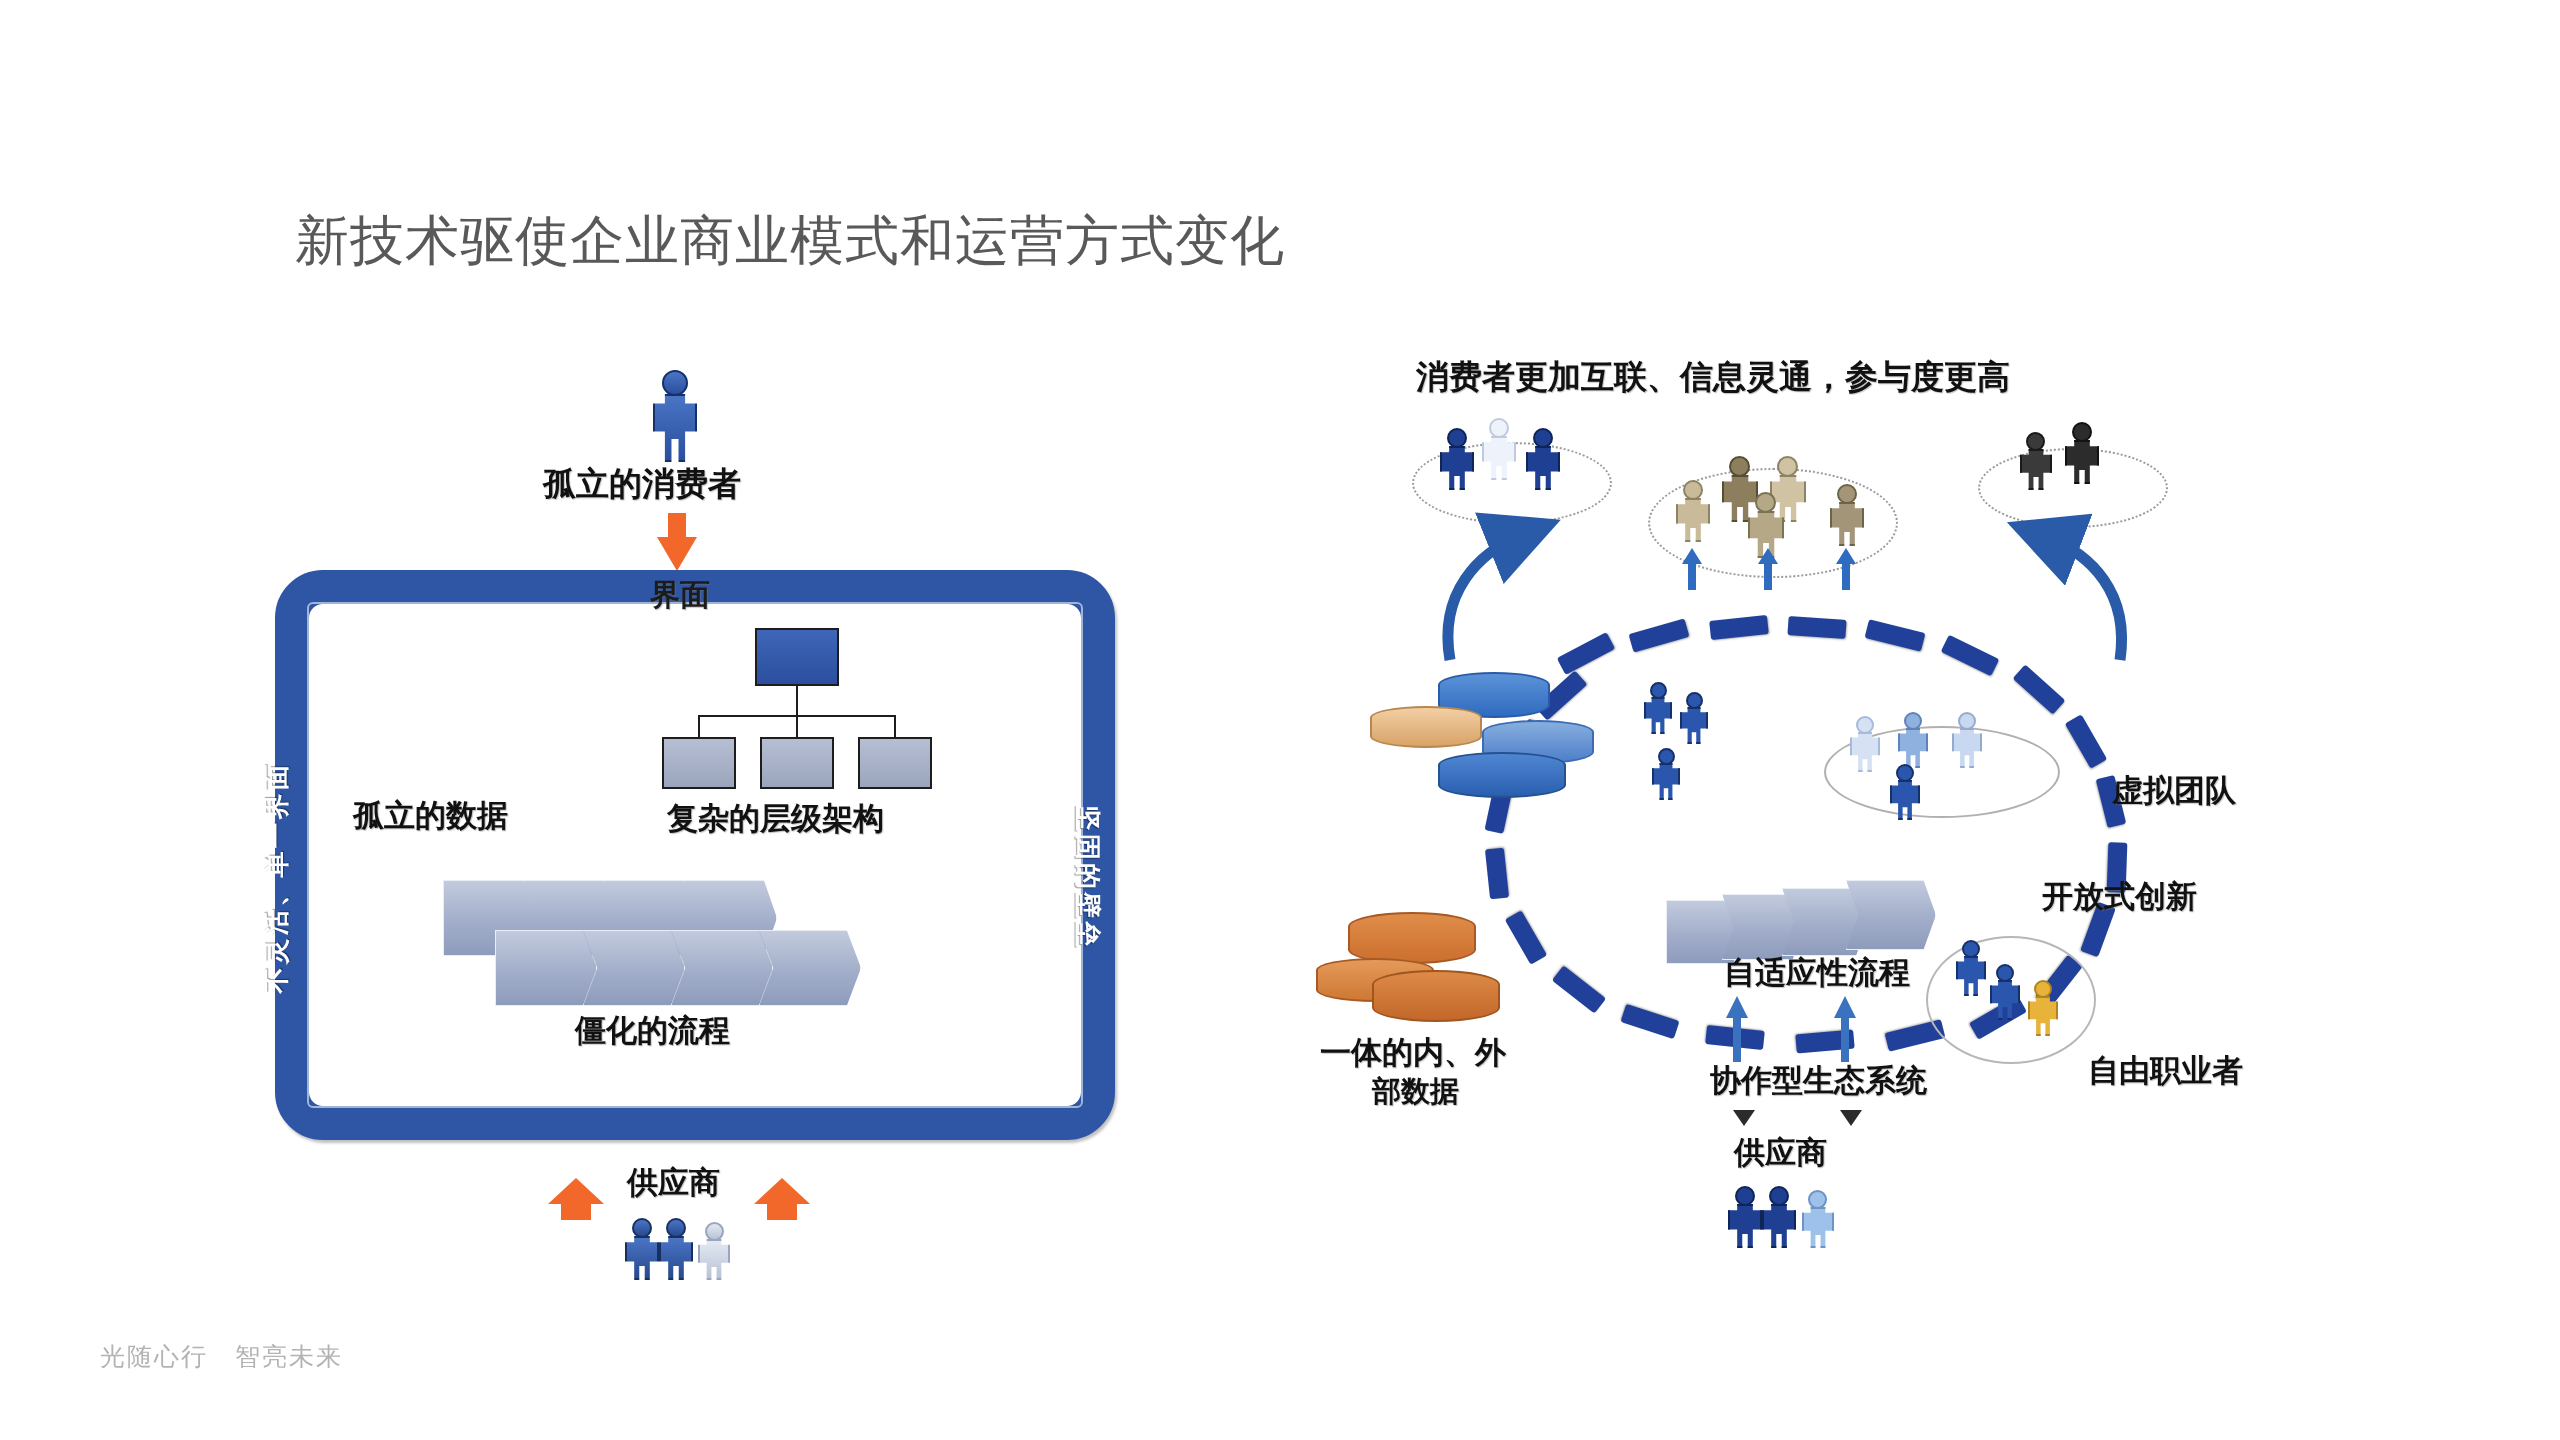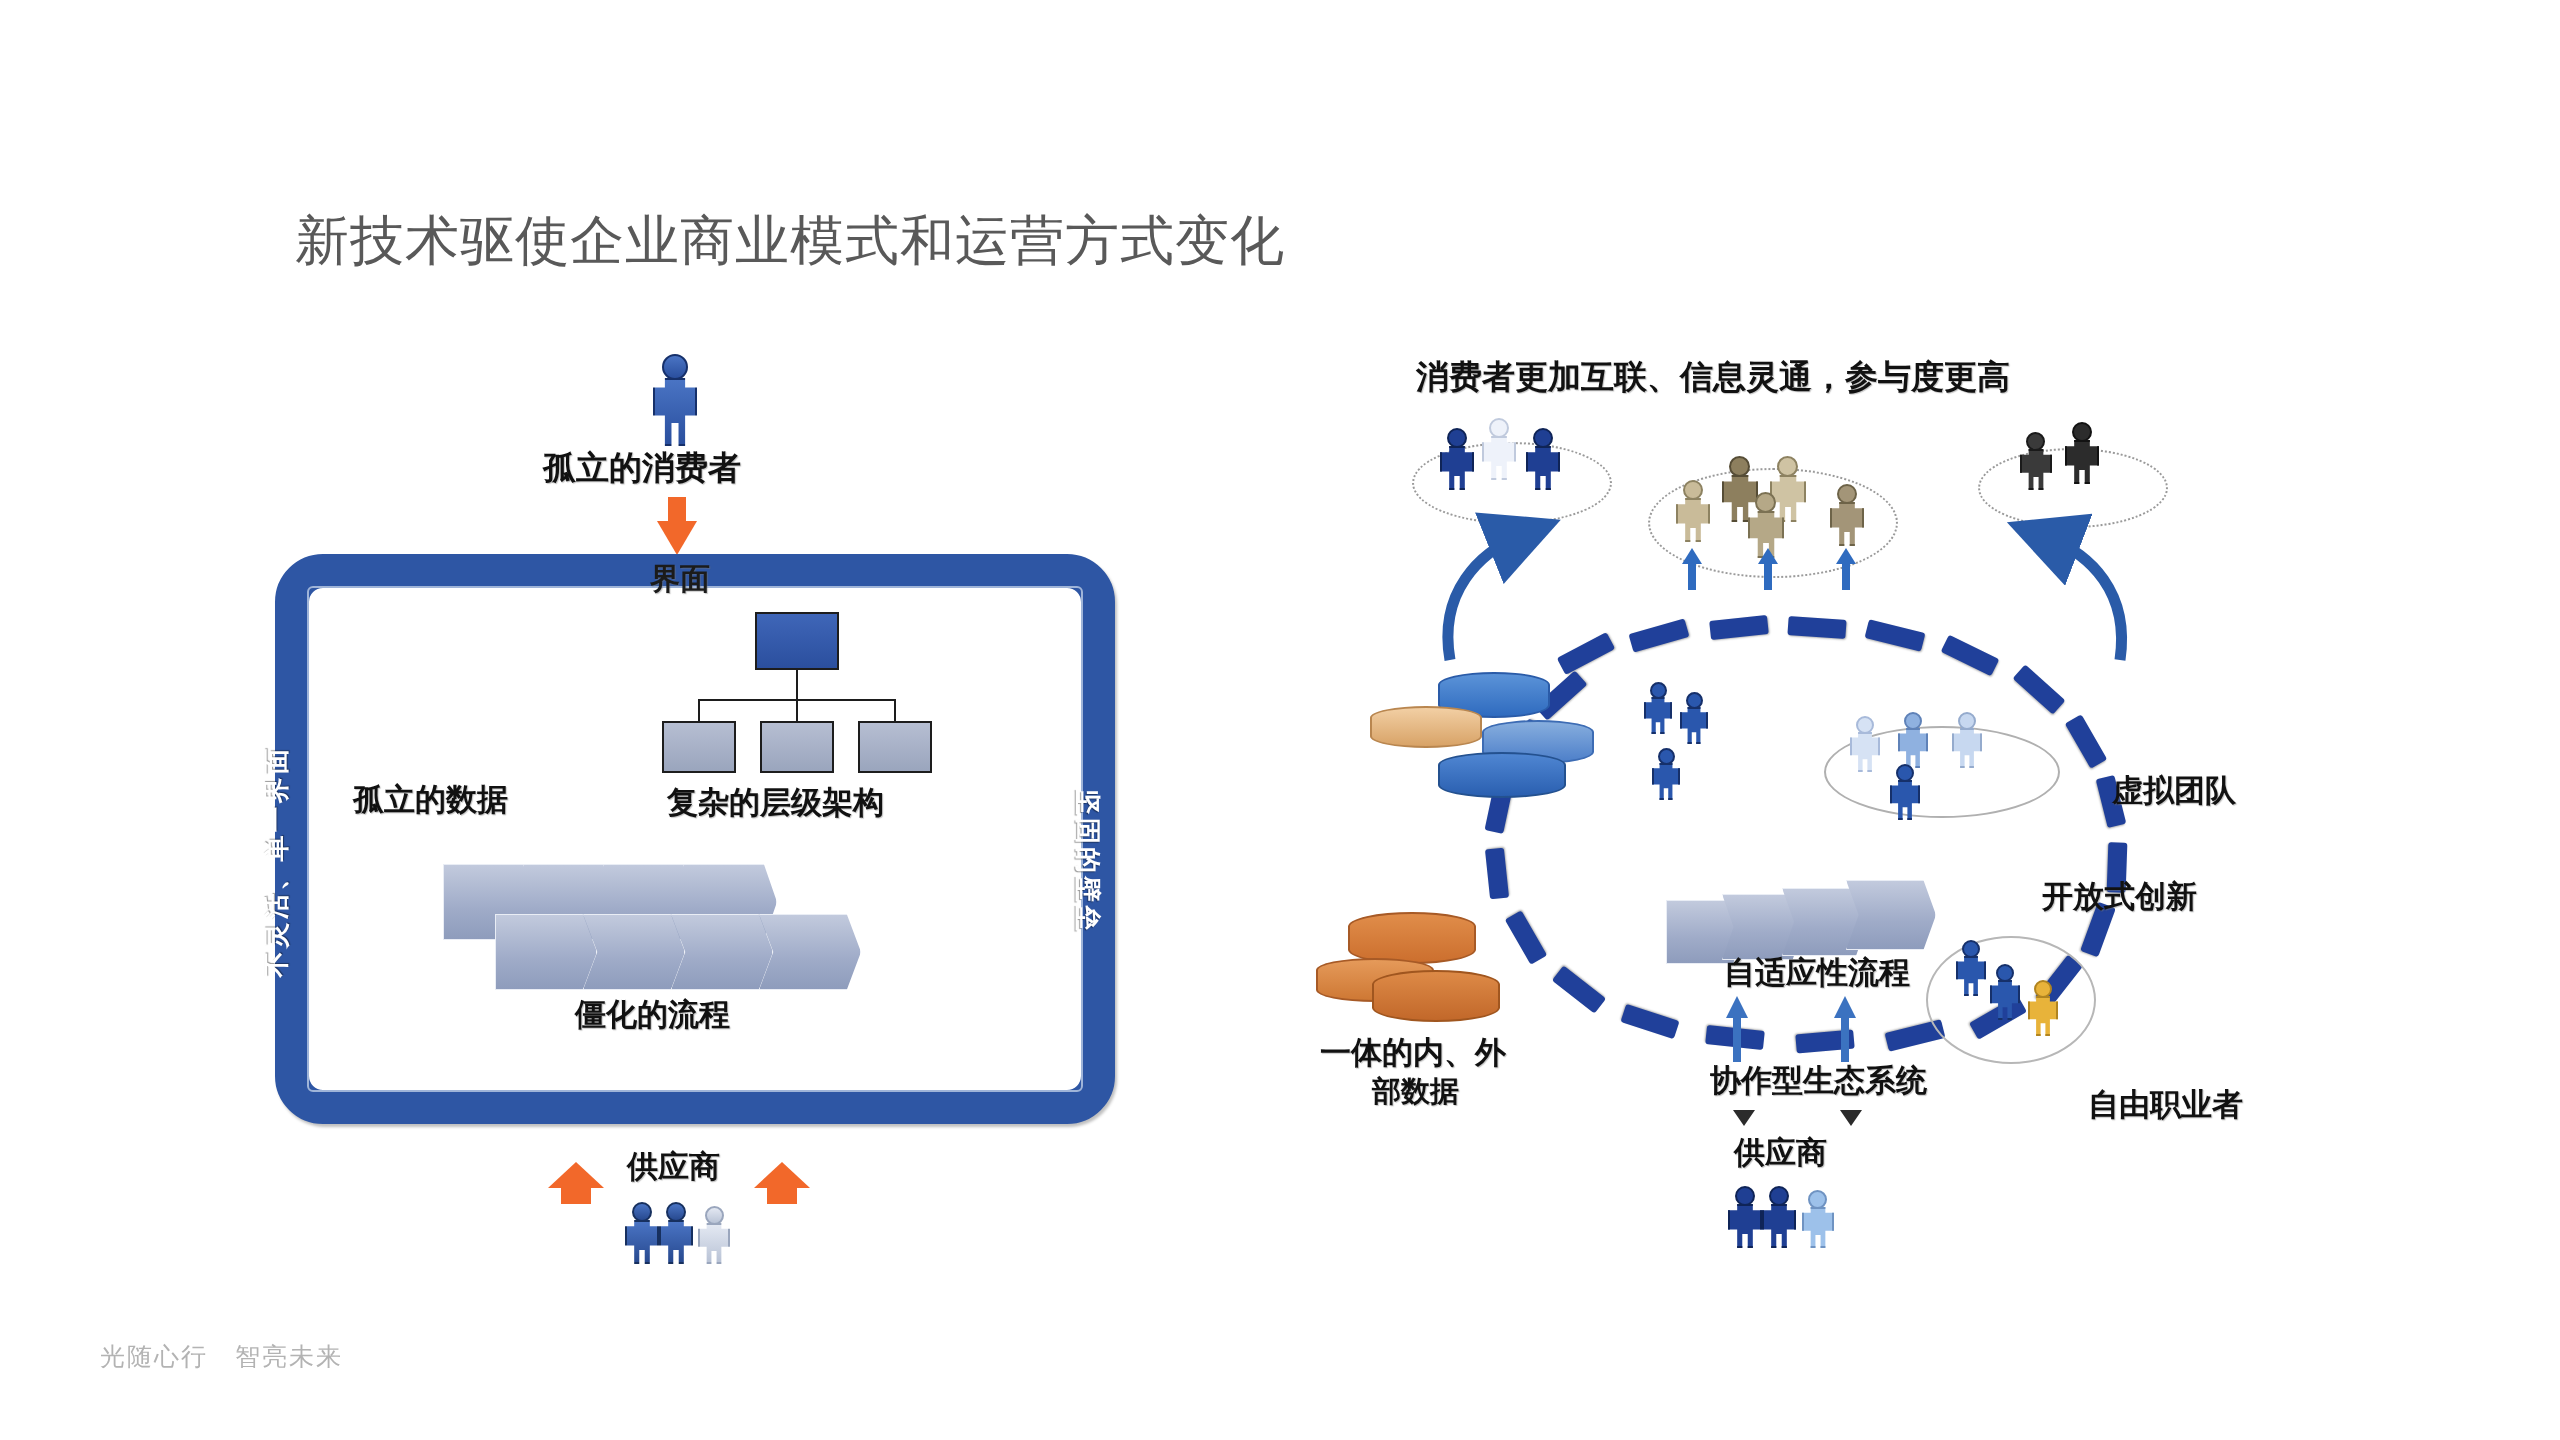--- a/index.html
+++ b/index.html
@@ -23,21 +23,21 @@
 
   .footer{position:absolute;left:100px;top:1340px;font-size:25px;color:#b3b3b3;
           letter-spacing:2px;font-family:"DejaVu Sans","Liberation Sans",sans-serif;}
 
   
   .fig-label{position:absolute;color:#111;font-weight:bold;white-space:nowrap;
              font-family:"DejaVu Sans","Liberation Sans",sans-serif;
              text-shadow:1px 1px 1px rgba(120,120,120,.45);}
 
   
-  #left-panel{position:absolute;left:255px;top:354px;width:920px;height:930px;}
+  #left-panel{position:absolute;left:255px;top:370px;width:920px;height:930px;}
   .frame-outer{position:absolute;left:20px;top:200px;width:840px;height:570px;
       border:34px solid #2E56A4;border-radius:48px;box-sizing:border-box;background:#fff;
       box-shadow:2px 3px 3px rgba(0,0,0,.25);}
   .frame-inner-line{position:absolute;left:52px;top:232px;width:776px;height:506px;
       border:2px solid #9fb4d8;box-sizing:border-box;border-radius:6px;}
 
   .v-text{position:absolute;font-weight:bold;color:#fff;white-space:nowrap;
           font-family:"DejaVu Sans","Liberation Sans",sans-serif;font-size:26px;letter-spacing:3px;
           text-shadow:1px 1px 1px rgba(0,0,0,.4);}
 
@@ -309,21 +309,21 @@
       <div class="body" style="left:0;top:16px;width:30px;height:40px;background:#2a57ad;border:2px solid #16306a;box-sizing:border-box;clip-path:polygon(27% 0,73% 0,73% 14%,100% 14%,100% 58%,73% 58%,73% 100%,58% 100%,58% 68%,42% 68%,42% 100%,27% 100%,27% 58%,0 58%,0 14%,27% 14%);"></div>
     </div>
     <div class="person" style="left:660px;top:604px;width:30px;height:56px;">
       <div class="head" style="left:6px;top:0;width:18px;height:18px;background:#2a57ad;border:2px solid #16306a;box-sizing:border-box;"></div>
       <div class="body" style="left:0;top:16px;width:30px;height:40px;background:#2a57ad;border:2px solid #16306a;box-sizing:border-box;clip-path:polygon(27% 0,73% 0,73% 14%,100% 14%,100% 58%,73% 58%,73% 100%,58% 100%,58% 68%,42% 68%,42% 100%,27% 100%,27% 58%,0 58%,0 14%,27% 14%);"></div>
     </div>
     <div class="person" style="left:698px;top:620px;width:30px;height:56px;">
       <div class="head" style="left:6px;top:0;width:18px;height:18px;background:#E8B33A;border:2px solid #b08420;box-sizing:border-box;"></div>
       <div class="body" style="left:0;top:16px;width:30px;height:40px;background:#E8B33A;border:2px solid #b08420;box-sizing:border-box;clip-path:polygon(27% 0,73% 0,73% 14%,100% 14%,100% 58%,73% 58%,73% 100%,58% 100%,58% 68%,42% 68%,42% 100%,27% 100%,27% 58%,0 58%,0 14%,27% 14%);"></div>
     </div>
-    <div class="fig-label" style="left:758px;top:724px;font-size:31px;">自由职业者</div>
+    <div class="fig-label" style="left:758px;top:690px;font-size:31px;">自由职业者</div>
 
     <div class="chev c1" style="left:336px;top:540px;width:76px;height:62px;"></div>
     <div class="chev c2" style="left:392px;top:534px;width:80px;height:64px;"></div>
     <div class="chev c2" style="left:452px;top:528px;width:84px;height:66px;"></div>
     <div class="chev c2" style="left:516px;top:520px;width:88px;height:68px;"></div>
 
     <div class="fig-label" style="left:394px;top:592px;font-size:31px;">自适应性流程</div>
 
     <div class="up-arrow" style="left:396px;top:636px;width:22px;height:66px;">
       <div style="position:absolute;left:0;top:0;width:0;height:0;border-left:11px solid transparent;border-right:11px solid transparent;border-bottom:22px solid #3b72c0;"></div>

